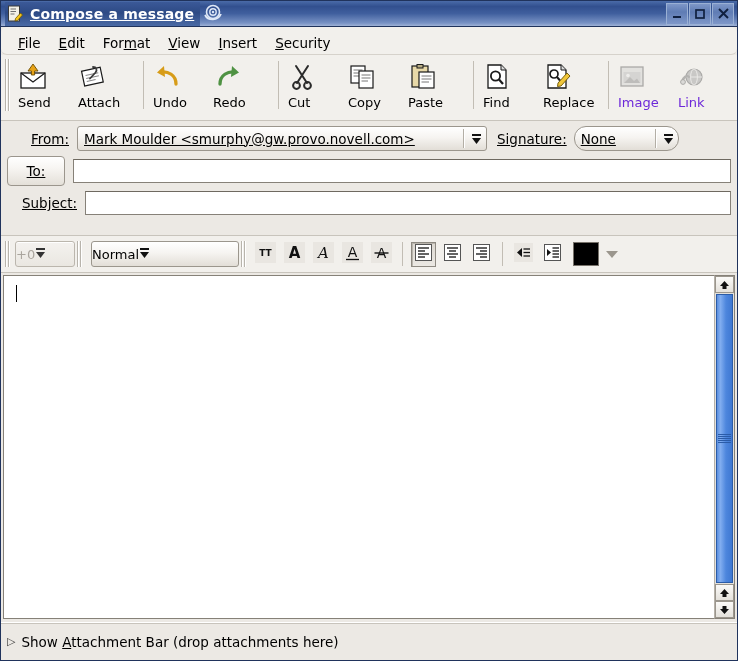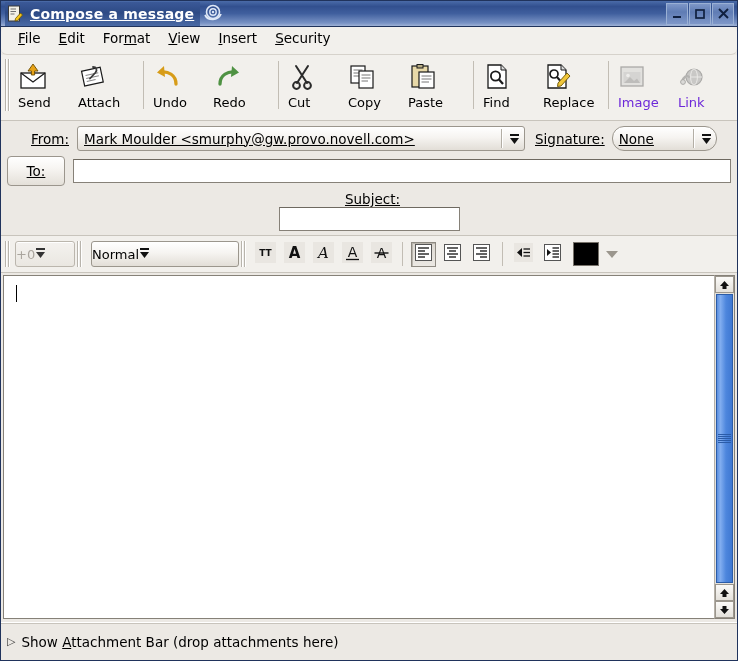--- a/index.html
+++ b/index.html
@@ -51,21 +51,21 @@
     background: linear-gradient(to bottom, #7e97c8 0%, #5f7cb4 40%, #7e97c8 100%);
     border: 1px solid #9ab0d4;
     box-sizing: border-box;
     cursor: pointer;
   }
   .tb-btn svg { display: block; }
 
   
   .menubar {
     height: 27px; flex: 0 0 27px;
-    display: flex; align-items: flex-start;
+    display: flex; align-items: flex-end;
     background: #f2f0ec;
     border-bottom: 1px solid #d6d2cb;
     padding-left: 8px;
     border-radius: 6px;
   }
   .menu-item {
     padding: 3px 9px; font-size: 13.5px; color: #000; cursor: default;
     white-space: nowrap;
   }
   .menu-item u { text-decoration: underline; }
@@ -109,21 +109,21 @@
 
   
   .fields {
     flex: 0 0 auto;
     background: #ece9e4;
     padding: 5px 6px 4px 6px;
     border-bottom: 1px solid #c8c4bc;
     text-decoration: underline;
   }
   .frow { display: flex; align-items: center; margin-bottom: 5px; }
-  .frow:last-child { margin-bottom: 0; flex-direction: column; }
+  .frow:last-child { margin-bottom: 16px; }
   .flabel {
     font-size: 13.5px; text-align: right; padding-right: 8px; white-space: nowrap;
   }
   .flabel.from { width: 62px; }
   .flabel.subject { width: 70px; }
   .combo {
     height: 25px; box-sizing: border-box;
     background: linear-gradient(to bottom, #ffffff 0%, #f6f4f1 45%, #e2ded7 100%);
     border: 1px solid #9b968d;
     border-radius: 3px;
@@ -133,21 +133,21 @@
   }
   .combo .ctext {
     flex: 1 1 auto; padding: 0 6px; font-size: 13.5px;
     white-space: nowrap; overflow: hidden;
   }
   .combo .cdiv { width: 1px; height: 19px; background: #b3aea5; }
   .combo .cdiv2 { width: 1px; height: 19px; background: #ffffff; margin-right: 2px; }
   .combo .carrow {
     width: 19px; height: 23px; display: flex; align-items: center; justify-content: center;
   }
-  .combo-from { flex: 0 0 auto; width: 448px; }
+  .combo-from { flex: 0 0 auto; width: 410px; }
   .siglabel { font-size: 13.5px; padding: 0 7px 0 10px; white-space: nowrap; }
   .combo-sig { flex: 0 0 auto; width: 105px; border-radius: 12px; }
   .tobtn {
     width: 58px; height: 30px; box-sizing: border-box;
     background: linear-gradient(to bottom, #ffffff 0%, #f7f5f2 40%, #e4e0d9 100%);
     border: 1px solid #9b968d; border-radius: 4px;
     display: flex; align-items: center; justify-content: center;
     font-size: 13.5px; cursor: pointer;
     box-shadow: inset 0 1px 0 #ffffff;
     margin-right: 8px;

